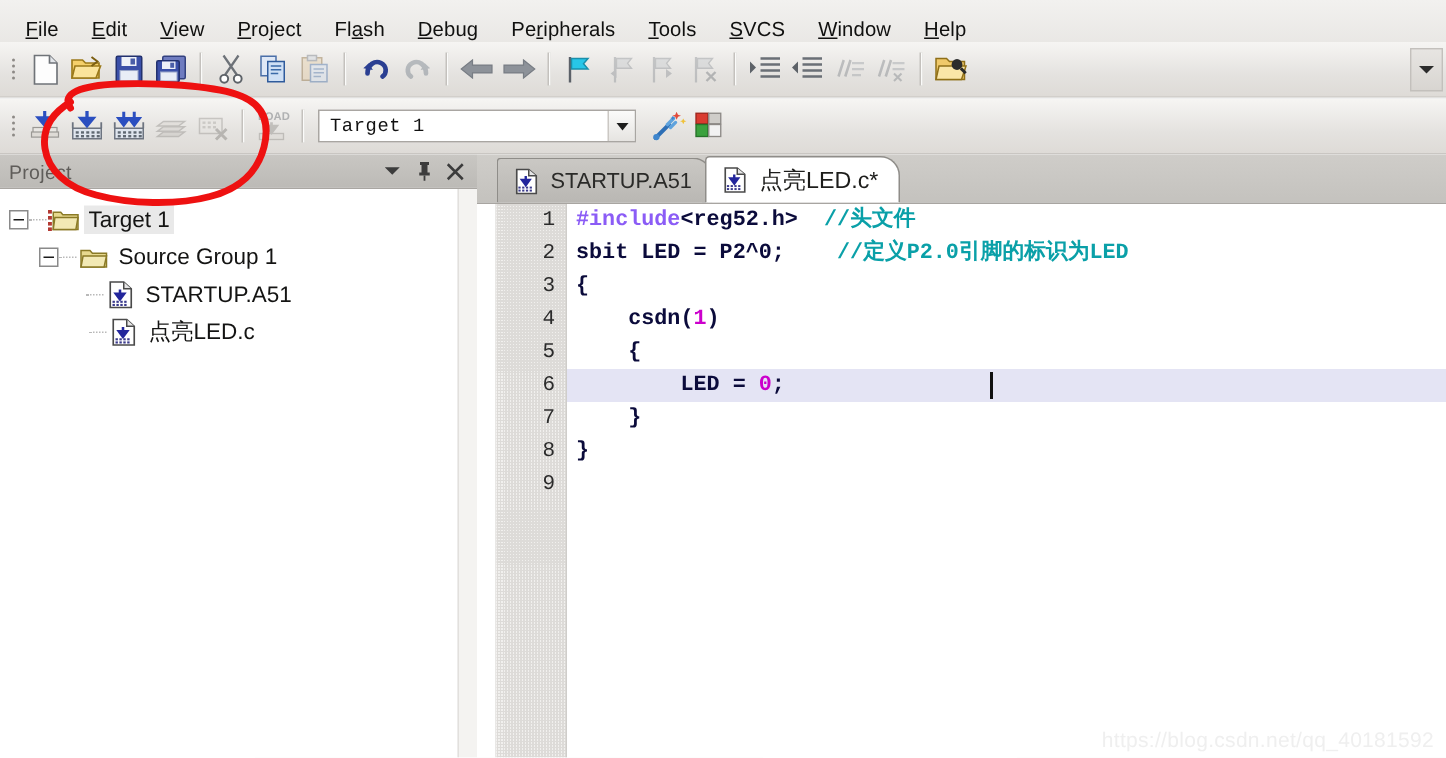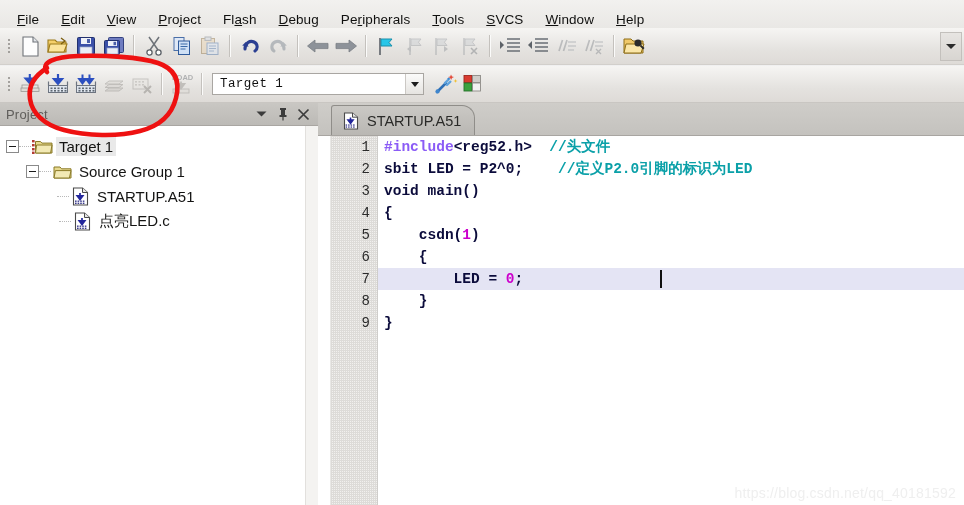--- a/index.html
+++ b/index.html
@@ -577,39 +577,58 @@
                 <rect x="10.1" y="12.4" width="1.5" height="1.3"></rect>
                 <rect x="2.6" y="14.4" width="1.5" height="1.3"></rect>
                 <rect x="5.1" y="14.4" width="1.5" height="1.3"></rect>
                 <rect x="7.6" y="14.4" width="1.5" height="1.3"></rect>
                 <rect x="10.1" y="14.4" width="1.5" height="1.3"></rect>
               </g>
             </svg>
           </span>
           <span class="">STARTUP.A51</span>
         </div>
+        <div class="tab active">
+          <span class="ico">
+            <svg width="16" height="18" viewBox="0 0 16 18">
+              <path d="M1.5 1h8l5 4.2V17h-13z" fill="#fff" stroke="#4a4a4a" stroke-width="1.1"></path>
+              <path d="M9.5 1v4.2h5" fill="#e6e6e6" stroke="#4a4a4a" stroke-width="1"></path>
+              <path d="M7.5 5.4v3.8M7.5 11.4L5 8h5z" fill="#23269c" stroke="#23269c" stroke-width="1.6"></path>
+              <g fill="#3a3a8c">
+                <rect x="2.6" y="12.4" width="1.5" height="1.3"></rect>
+                <rect x="5.1" y="12.4" width="1.5" height="1.3"></rect>
+                <rect x="7.6" y="12.4" width="1.5" height="1.3"></rect>
+                <rect x="10.1" y="12.4" width="1.5" height="1.3"></rect>
+                <rect x="2.6" y="14.4" width="1.5" height="1.3"></rect>
+                <rect x="5.1" y="14.4" width="1.5" height="1.3"></rect>
+                <rect x="7.6" y="14.4" width="1.5" height="1.3"></rect>
+                <rect x="10.1" y="14.4" width="1.5" height="1.3"></rect>
+              </g>
+            </svg>
+          </span>
+          <span class="cn">点亮LED.c*</span>
+        </div>
       </div>
 
     <div class="code-wrap">
       <div class="white-rail"></div>
       <div class="gutter" id="gutter">
           <div class="ln">1</div>
           <div class="ln">2</div>
           <div class="ln">3</div>
           <div class="ln">4</div>
           <div class="ln">5</div>
           <div class="ln">6</div>
           <div class="ln">7</div>
           <div class="ln">8</div>
           <div class="ln">9</div>
         </div>
       <div class="codearea" id="codearea">
           <div class="cline"><span class="pp">#include</span><span class="plain">&lt;reg52.h&gt;</span><span class="plain">  </span><span class="cmt cjk">//头文件</span></div>
           <div class="cline"><span class="kw">sbit LED = P2^0;</span><span class="plain">    </span><span class="cmt cjk">//定义P2.0引脚的标识为LED</span></div>
-          <div class="cline"><span class="kw">void main()</span></div>
           <div class="cline"><span class="kw">{</span></div>
           <div class="cline"><span class="kw">    csdn(</span><span class="num">1</span><span class="kw">)</span></div>
           <div class="cline"><span class="kw">    {</span></div>
           <div class="cline hl"><span class="kw">        LED = </span><span class="num">0</span><span class="kw">;</span><span class="caret-bar"></span></div>
           <div class="cline"><span class="kw">    }</span></div>
           <div class="cline"><span class="kw">}</span></div>
         </div>
     </div>
 
     <div class="watermark">https://blog.csdn.net/qq_40181592</div>

